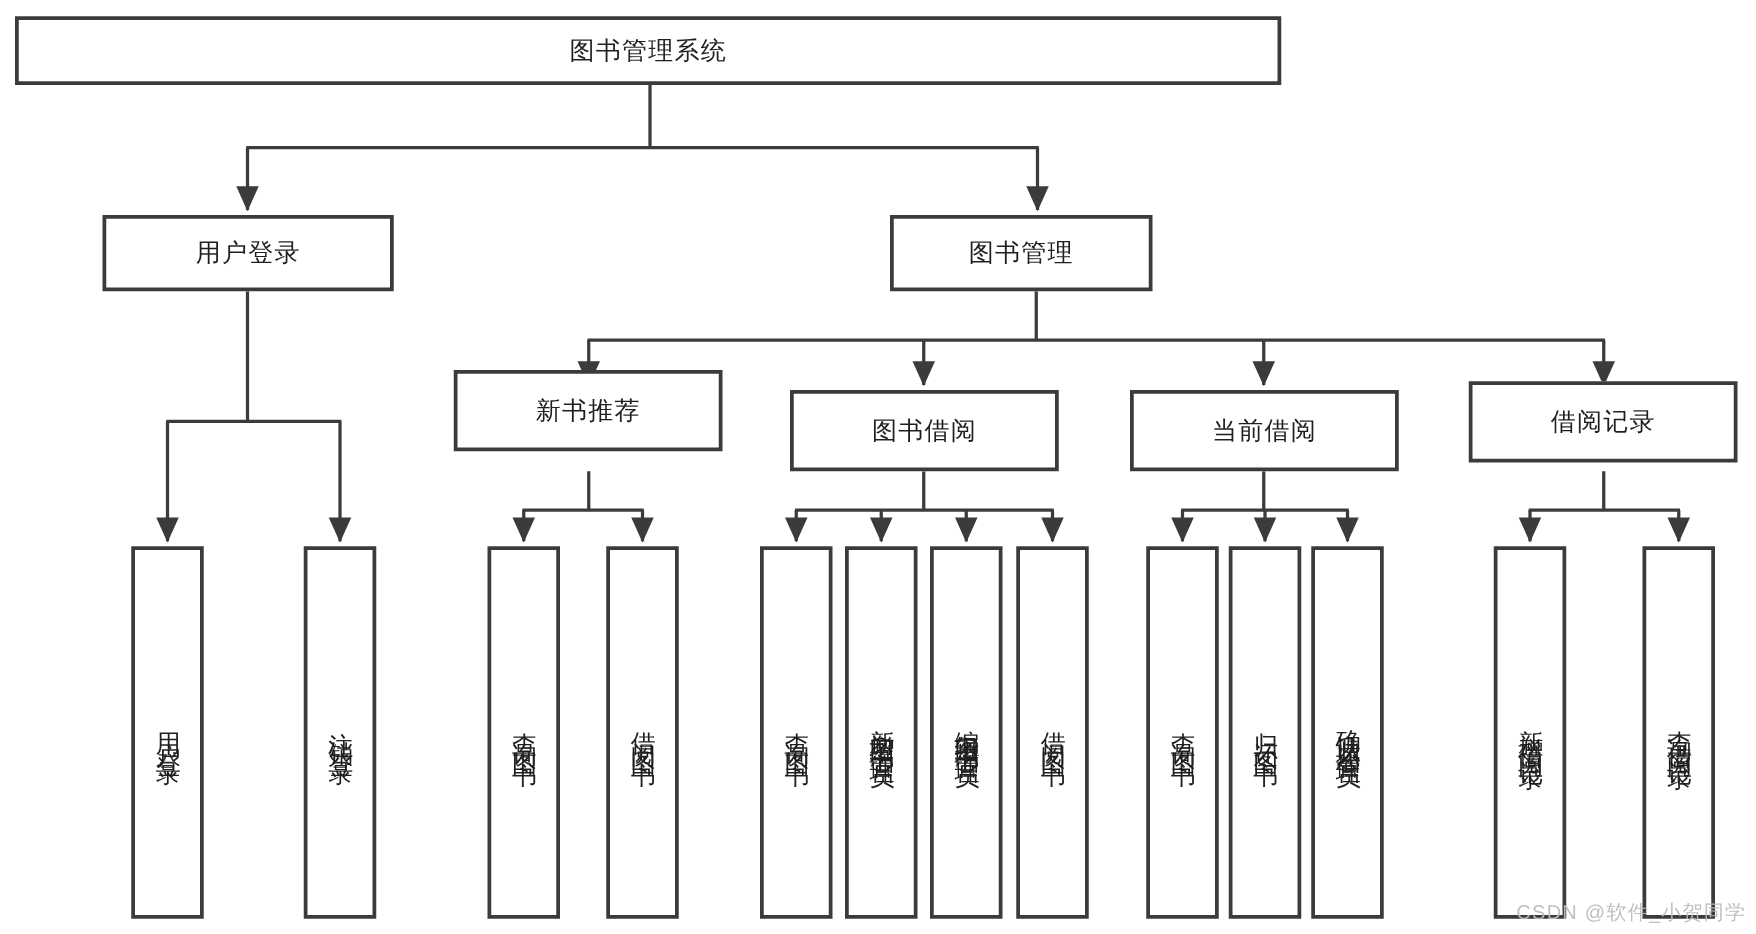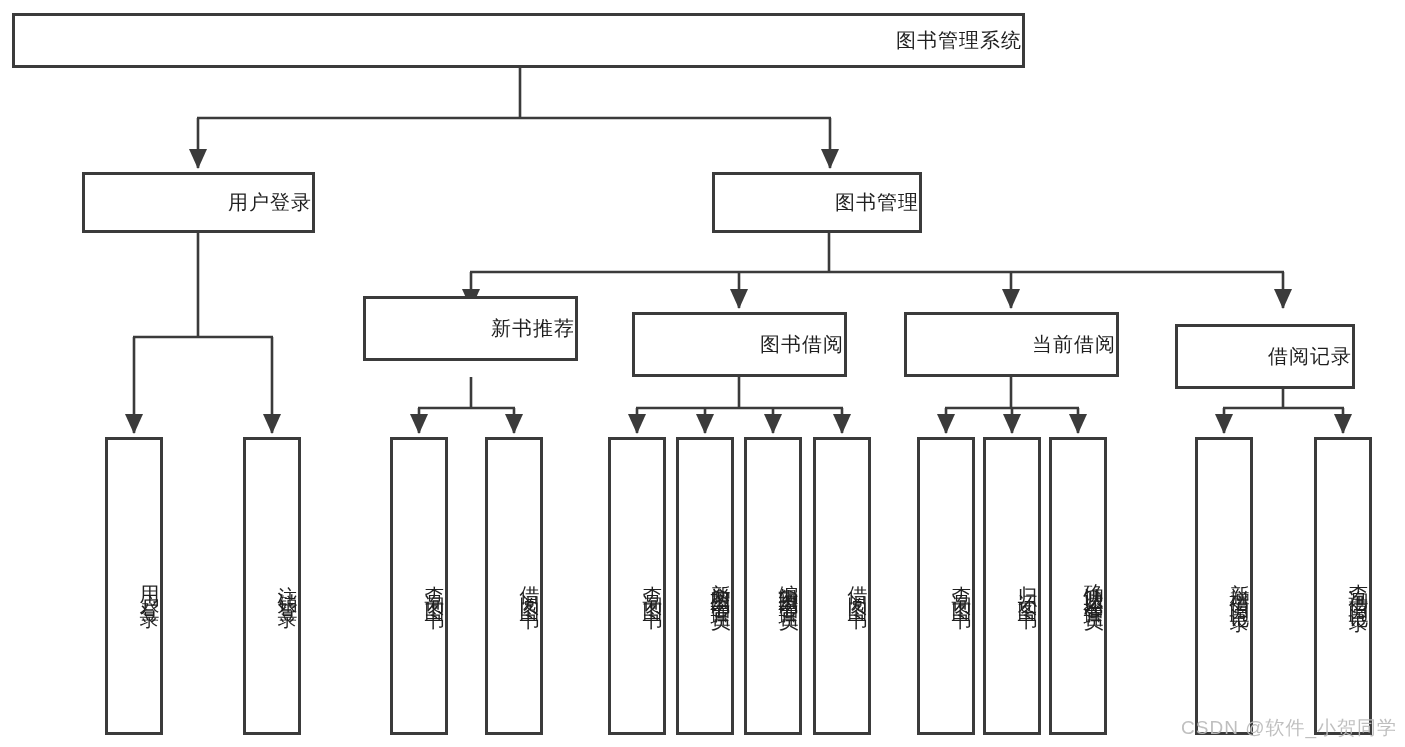--- a/index.html
+++ b/index.html
@@ -18,38 +18,38 @@
     height: 747px;
     pointer-events: none;
   }
   .node {
     position: absolute;
     box-sizing: border-box;
     background: #ffffff;
     border: 3px solid #3b3b3b;
     display: flex;
     align-items: center;
-    justify-content: flex-end;
+    justify-content: center;
     color: #1f1f1f;
   }
   .node.h { font-size: 20px; letter-spacing: 1px; }
   .node.v { }
   .vlabel {
     writing-mode: vertical-rl;
     font-size: 20px;
     letter-spacing: 8px;
     line-height: 1;
     white-space: nowrap;
     color: #1f1f1f;
   }
   .watermark {
     position: absolute;
     right: 8px;
     bottom: 6px;
-    font-size: 19px;
+    font-size: 16px;
     color: rgba(188,188,188,0.95);
     letter-spacing: 1px;
     z-index: 5;
   }
 </style>
 </head>
 <body>
 
 <div class="stage">
 
@@ -116,21 +116,21 @@
 
   <div class="node h" style="left:363px; top:296px; width:215px; height:65px;">
     <span>新书推荐</span>
   </div>
   <div class="node h" style="left:632px; top:312px; width:215px; height:65px;">
     <span>图书借阅</span>
   </div>
   <div class="node h" style="left:904px; top:312px; width:215px; height:65px;">
     <span>当前借阅</span>
   </div>
-  <div class="node h" style="left:1175px; top:324px; width:180px; height:65px;">
+  <div class="node h" style="left:1175px; top:305px; width:215px; height:65px;">
     <span>借阅记录</span>
   </div>
 
   <div class="node v" style="left:105px; top:437px; width:58px; height:298px;">
     <span class="vlabel">用户登录</span>
   </div>
   <div class="node v" style="left:243px; top:437px; width:58px; height:298px;">
     <span class="vlabel">注销登录</span>
   </div>
 

